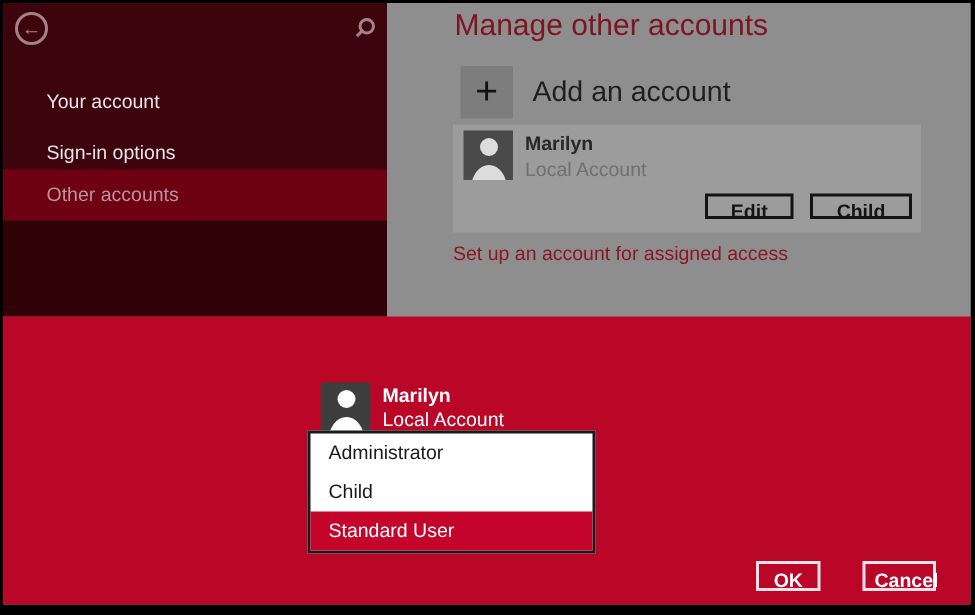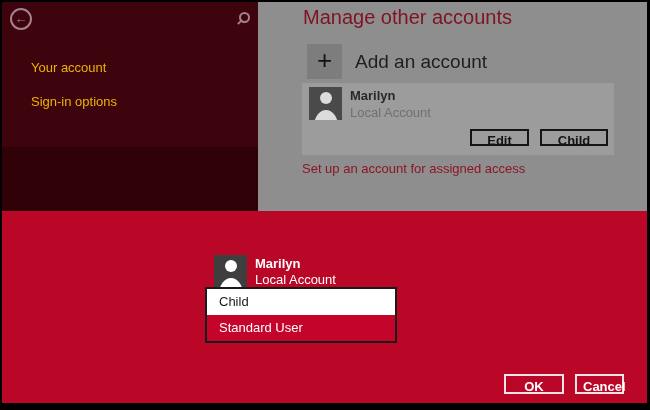--- a/index.html
+++ b/index.html
@@ -14,21 +14,21 @@
   .sidebar{position:absolute;left:0;top:0;width:256px;height:209px;background:var(--sidebar-bg,#3d040d);}
   .sidebar-bottom{position:absolute;left:0;top:145px;width:256px;height:64px;background:var(--sidebar-bottom,#300107);}
   .back-button{
     position:absolute;left:8px;top:6px;width:18px;height:18px;border:2px solid #a6818b;border-radius:50%;
     color:#a6818b;font-size:13px;line-height:17px;text-align:center;cursor:pointer;
   }
   .sidebar-title{position:absolute;left:35px;top:3px;font-size:20px;color:#b2939b;font-weight:400;}
   .search-button{position:absolute;left:234px;top:10px;width:16px;height:16px;cursor:pointer;}
   .search-glass{position:absolute;left:3px;top:0;width:7px;height:7px;border:2px solid #a6818b;border-radius:50%;}
   .search-glass::after{content:'';position:absolute;width:2px;height:6px;background:#a6818b;left:-2px;bottom:-4px;transform:rotate(45deg);}
-  .side-item{position:absolute;left:0;width:256px;height:26px;line-height:26px;font-size:13px;color:#eab308;cursor:pointer;}
+  .side-item{position:absolute;left:0;width:256px;height:26px;line-height:26px;font-size:13px;color:#e5e5e5;cursor:pointer;}
   .side-item .lbl{padding-left:29px;}
   .side-item.sel{top:111px;height:34px;line-height:34px;background:var(--sidebar-selected,#6e0213);color:#bb959c;}
 
   
   .content{position:absolute;left:256px;top:0;width:389px;height:209px;background:var(--content-bg,#8e8e8e);}
   .content-heading{position:absolute;left:45px;top:4px;font-size:20px;color:var(--heading-red,#7e1322);font-weight:400;}
   .add-row{position:absolute;left:49px;top:42px;height:35px;display:flex;align-items:center;cursor:pointer;}
   .add-square{width:35px;height:35px;background:#7d7d7d;color:#111;font-size:26px;line-height:33px;text-align:center;font-weight:400;}
   .add-label{margin-left:13px;font-size:19px;color:#1f1f1f;}
   .account-tile{position:absolute;left:44px;top:81px;width:312px;height:72px;background:var(--tile-bg,#9c9c9c);cursor:pointer;}
@@ -58,39 +58,42 @@
   .edit-name{position:absolute;left:253px;top:45px;font-size:13px;color:#fff;font-weight:700;}
   .edit-type{position:absolute;left:253px;top:61px;font-size:13px;color:#fff;}
   .dropdown{position:absolute;left:203px;top:76px;width:188px;background:#fff;border:2px solid #1a1a1a;}
   .dd-option{height:26px;line-height:26px;padding-left:12px;font-size:13px;color:#1a1a1a;cursor:pointer;}
   .dd-option.sel{background:var(--dropdown-highlight,#c4042b);color:#fff;}
   .dlg-btn{
     position:absolute;top:163px;height:20px;border:2px solid #f3e3e6;background:transparent;
     color:#fff;font-size:13px;font-weight:700;text-align:center;line-height:20px;cursor:pointer;
     font-family:inherit;
   }
-  .btn-ok{left:502px;width:60px;}
+  .btn-ok{left:502px;width:43px;}
   .btn-cancel{left:573px;width:49px;}
 </style>
 </head>
 <body>
 
 <div class="screen">
 
   <div class="sidebar">
     <div class="sidebar-bottom"></div>
     <div class="back-button">←</div>
     <div class="search-button">
       <span class="search-glass"></span>
     </div>
     <div class="side-item" style="top:53px">
       <span class="lbl">Your account</span>
     </div>
     <div class="side-item" style="top:87px">
       <span class="lbl">Sign-in options</span>
+    </div>
+    <div class="side-item sel">
+      <span class="lbl">Other accounts</span>
     </div>
   </div>
 
   <div class="content">
     <div class="content-heading">Manage other accounts</div>
 
     <div class="add-row">
       <div class="add-square">+</div>
       <div class="add-label">Add an account</div>
     </div>
@@ -112,20 +115,21 @@
   <div class="edit-pane">
 
     <div class="avatar dark edit-avatar">
       <span class="head"></span>
       <span class="body"></span>
     </div>
     <div class="edit-name">Marilyn</div>
     <div class="edit-type">Local Account</div>
 
     <div class="dropdown">
+      <div class="dd-option">Administrator</div>
       <div class="dd-option">Child</div>
       <div class="dd-option sel">Standard User</div>
     </div>
 
     <button class="dlg-btn btn-ok">OK</button>
     <button class="dlg-btn btn-cancel">Cancel</button>
   </div>
 
 </div>
 

